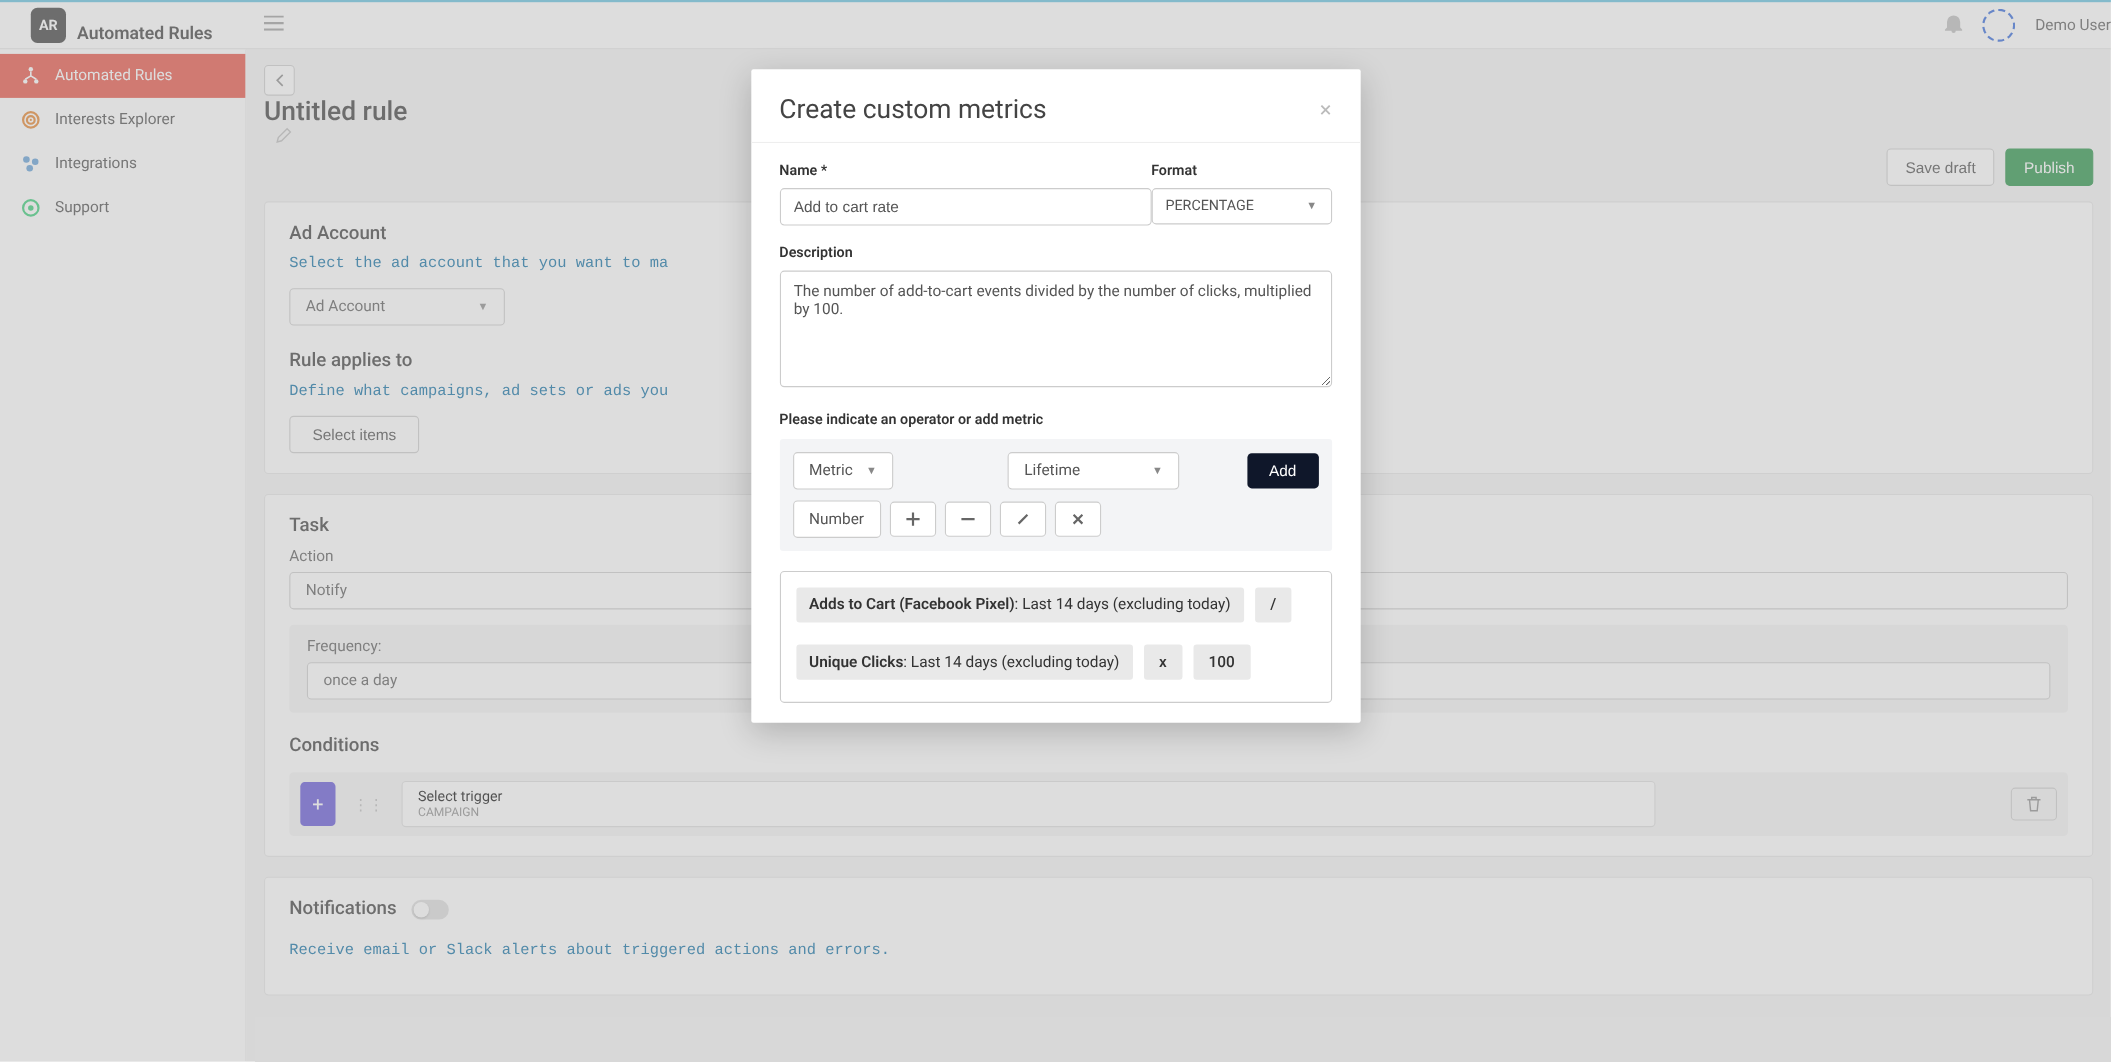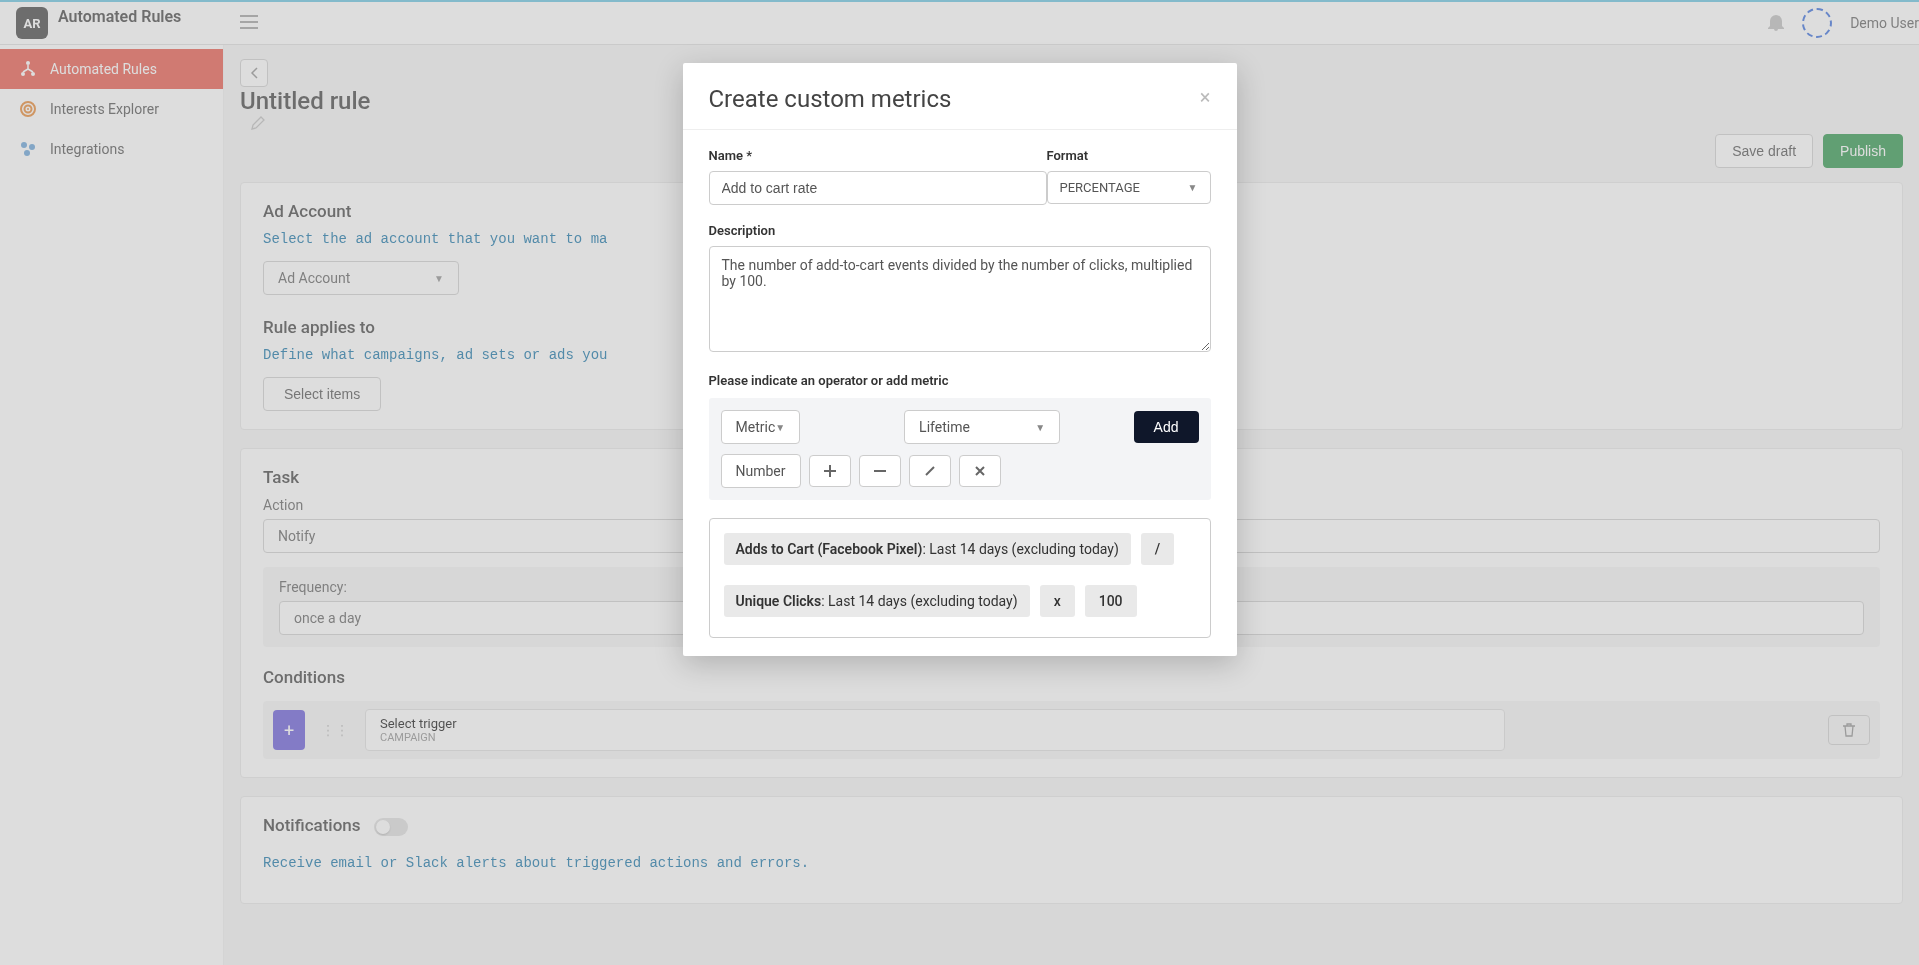--- a/index.html
+++ b/index.html
@@ -1,20 +1,20 @@
 <!DOCTYPE html>
 <html><head>
   <meta charset="utf-8">
   <style>
     * { box-sizing: border-box; margin: 0; padding: 0; }
     body { font-family: -apple-system, BlinkMacSystemFont, "Segoe UI", Roboto, Arial, sans-serif; font-size: 14px; color: #333; background: #fff; overflow: hidden; width: 1919px; height: 965px; position: relative; }
 
     
     .topbar { height: 45px; border-top: 2px solid #5bc0de; display: flex; align-items: center; border-bottom: 1px solid #ddd; }
-    .brand { width: 224px; display: flex; align-items: flex-start; padding-left: 16px; gap: 10px; }
+    .brand { width: 224px; display: flex; align-items: flex-end; padding-left: 28px; gap: 10px; }
     .brand-logo { width: 32px; height: 32px; background: #333; color: #fff; border-radius: 6px; display: flex; align-items: center; justify-content: center; font-weight: 700; font-size: 13px; }
     .brand-title { font-size: 16px; font-weight: 600; color: #333; }
     .hamburger { margin-left: 16px; color: #888; cursor: pointer; }
     .topbar-right { margin-left: auto; display: flex; align-items: center; gap: 18px; }
     .bell { color: #999; }
     .user-avatar { width: 30px; height: 30px; border-radius: 50%; border: 2px dashed #2962d9; }
     .user-name { color: #555; }
 
     
     .layout { display: flex; height: calc(100% - 45px); }
@@ -46,34 +46,34 @@
     .trigger-title { font-size: 13px; color: #000000; }
     .trigger-sub { font-size: 11px; color: #888; text-transform: uppercase; }
     .trash-box { margin-left: auto; width: 42px; height: 30px; border: 1px solid #ccc; border-radius: 4px; display: flex; align-items: center; justify-content: center; color: #888; cursor: pointer; }
 
     .toggle { width: 34px; height: 18px; background: #ddd; border-radius: 10px; display: inline-block; position: relative; vertical-align: middle; margin-left: 10px; }
     .toggle::after { content: ''; width: 14px; height: 14px; background: #fff; border-radius: 50%; position: absolute; top: 2px; left: 2px; box-shadow: 0 1px 2px rgba(0,0,0,0.2); }
 
     
     .overlay { position: absolute; inset: 0; background: rgba(180,180,180,0.45); display: flex; justify-content: center; align-items: flex-start; }
     .modal { background: #fff; width: 554px; margin-top: 63px; border-radius: 2px; box-shadow: 0 8px 30px rgba(0,0,0,0.2); max-height: 720px; display: flex; flex-direction: column; }
-    .modal-header { padding: 22px 26px 16px; border-bottom: 1px solid #eee; display: flex; }
+    .modal-header { padding: 22px 26px 16px; border-bottom: 1px solid #eee; display: flex; align-items: center; }
     .modal-title { font-size: 24px; color: #444; font-weight: 400; }
     .modal-close { margin-left: auto; color: #bbb; cursor: pointer; font-size: 20px; }
     .modal-body { padding: 18px 26px; overflow: auto; }
     .form-row { display: flex; margin-bottom: 18px; }
     .form-col { flex: 1; }
     .form-col-narrow { flex: 0 0 164px; }
     .modal .flabel { font-size: 13px; font-weight: 600; color: #333; margin-bottom: 8px; display: block; }
     .text-input { width: 100%; border: 1px solid #ccc; border-radius: 4px; padding: 8px 12px; font-size: 14px; color: #555; }
     .select-input { width: 100%; border: 1px solid #ccc; border-radius: 4px; padding: 8px 12px; font-size: 13px; color: #555; display: flex; align-items: center; justify-content: space-between; cursor: pointer; }
     .textarea { width: 100%; border: 1px solid #ccc; border-radius: 4px; padding: 10px 12px; font-size: 14px; color: #555; min-height: 106px; resize: both; font-family: inherit; }
     .opsection { background: #f3f4f6; padding: 12px; border-radius: 3px; margin-top: 10px; }
     .ops-row { display: flex; align-items: center; gap: 8px; flex-wrap: wrap; }
-    .op-btn { background: #fff; border: 1px solid #ccc; border-radius: 4px; padding: 8px 14px; display: inline-flex; align-items: center; gap: 0; cursor: pointer; color: #555; font-size: 14px; }
+    .op-btn { background: #fff; border: 1px solid #ccc; border-radius: 4px; padding: 8px 14px; display: inline-flex; align-items: center; gap: 12px; cursor: pointer; color: #555; font-size: 14px; }
     .op-btn-narrow { padding: 8px 12px; width: 42px; justify-content: center; }
     .op-select { background: #fff; border: 1px solid #ccc; border-radius: 4px; padding: 8px 14px; display: inline-flex; align-items: center; gap: 40px; cursor: pointer; color: #555; font-size: 14px; min-width: 156px; justify-content: space-between;}
     .add-btn { background: #0f172a; color: #fff; border: none; border-radius: 4px; padding: 8px 20px; cursor: pointer; font-size: 14px; margin-left: auto; }
     .formula-box { border: 1px solid #ccc; border-radius: 4px; padding: 14px; margin-top: 18px; display: flex; flex-wrap: wrap; gap: 10px; align-items: center; min-height: 120px; align-content: flex-start; }
     .chip { background: #e9e9e9; border-radius: 3px; padding: 8px 12px; font-size: 14px; color: #333; }
     .chip b { font-weight: 600; }
     .chip-op { background: #e9e9e9; border-radius: 3px; padding: 8px 14px; font-size: 14px; color: #333; font-weight: 500; }
     .chev { font-size: 10px; color: #888; }
   </style>
 </head>
@@ -127,20 +127,29 @@
     <div class="nav-item">
       <span class="nav-icon">
         <svg width="18" height="18" viewBox="0 0 18 18">
             <circle cx="5" cy="5" r="3" fill="#5b9bd5"></circle>
             <circle cx="13" cy="7" r="3" fill="#5b9bd5"></circle>
             <circle cx="8" cy="13" r="3" fill="#5b9bd5"></circle>
           </svg>
       </span>
       <span>Integrations</span>
     </div>
+    <div class="nav-item">
+      <span class="nav-icon">
+        <svg width="18" height="18" viewBox="0 0 18 18">
+            <circle cx="9" cy="9" r="7" stroke="#2ecc71" stroke-width="2" fill="none"></circle>
+            <circle cx="9" cy="9" r="2.5" fill="#2ecc71"></circle>
+          </svg>
+      </span>
+      <span>Support</span>
+    </div>
   </div>
 
   <div class="main">
     <div class="page-header">
       <div class="back-btn">
         <svg width="8" height="12" viewBox="0 0 8 12">
             <path d="M7 1L2 6l5 5" stroke="#888" stroke-width="1.5" fill="none"></path>
           </svg>
       </div>
       <div class="page-title">Untitled rule</div>

